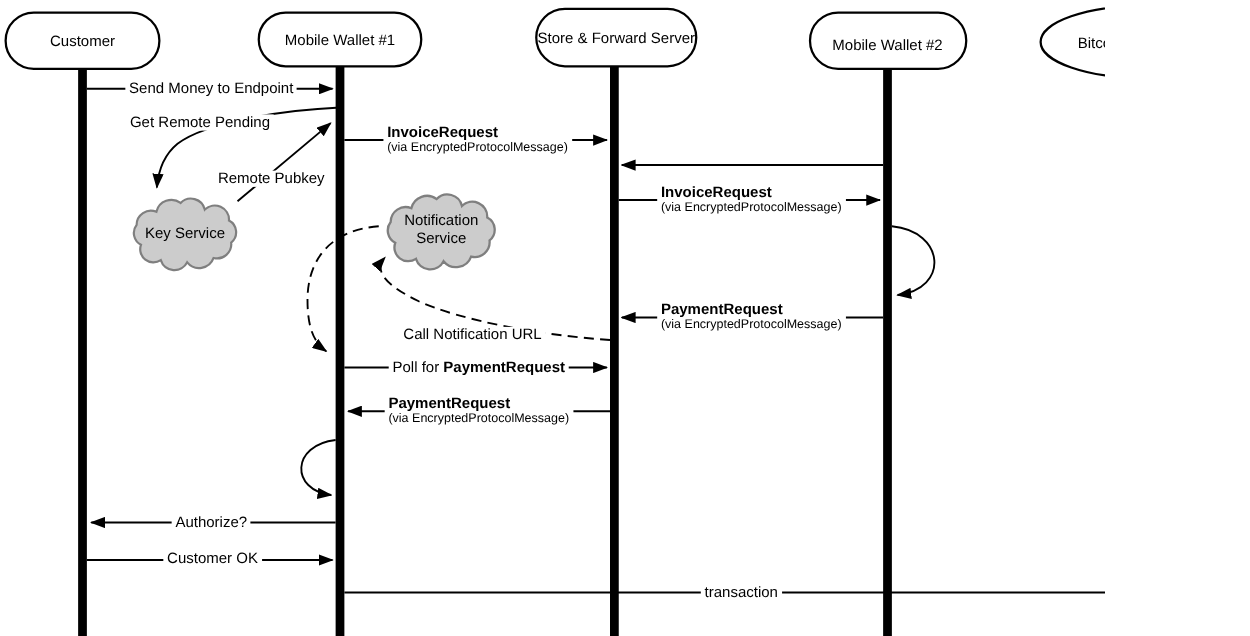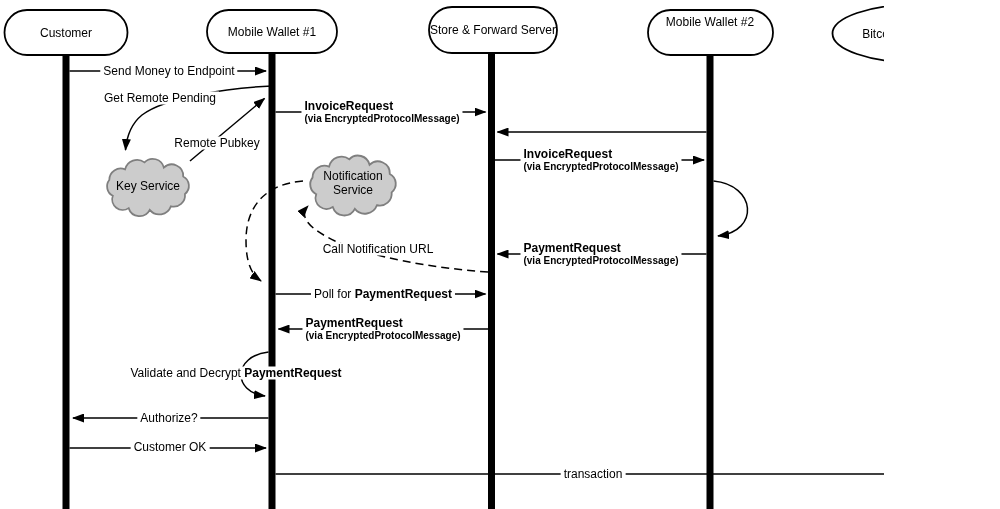--- a/index.html
+++ b/index.html
@@ -10,21 +10,21 @@
   #stage svg { position:absolute; left:0; top:0; }
   .cloud { fill:#cccccc; stroke:#7f7f7f; stroke-width:2; }
   .head  { fill:#ffffff; stroke:#000000; stroke-width:1.8; }
   .life  { fill:#000000; }
   .arrow { stroke:#000000; stroke-width:1.5; fill:none; }
   .dash  { stroke-dasharray:8 5; }
   .lbl {
     position:absolute; transform:translate(-50%,-50%); white-space:nowrap;
     background:#ffffff; padding:0 3px; font-size:12px; line-height:13px; text-align:left;
   }
-  .lbl .via { font-size:10px; line-height:12px; font-weight:700; }
+  .lbl .via { font-size:10px; line-height:12px; font-weight:400; }
   .actor-lbl {
     position:absolute; transform:translate(-50%,-50%); white-space:nowrap;
     font-size:12px; text-align:center; background:transparent;
   }
   .cloud-lbl {
     position:absolute; transform:translate(-50%,-50%); white-space:nowrap;
     font-size:12px; line-height:14px; text-align:center;
   }
 </style>
 </head>
@@ -72,21 +72,21 @@
     <path class="arrow" d="M488 329 H278.5" marker-end="url(#arr)"></path>
     <path class="arrow" d="M268.5 352 C233 356 232 392 265 396" marker-end="url(#arr)"></path>
     <path class="arrow" d="M268.5 418 H73" marker-end="url(#arr)"></path>
     <path class="arrow" d="M69.5 448 H266" marker-end="url(#arr)"></path>
     <path class="arrow" d="M275.5 474 H908" marker-end="url(#arr)"></path>
   </svg>
 
   <div class="actor-lbl" style="left:66px; top:33px">Customer</div>
   <div class="actor-lbl" style="left:272px; top:32px">Mobile Wallet #1</div>
   <div class="actor-lbl" style="left:493px; top:30px">Store &amp; Forward Server</div>
-  <div class="actor-lbl" style="left:710px; top:22px">Mobile Wallet #2</div>
+  <div class="actor-lbl" style="left:710px; top:36px">Mobile Wallet #2</div>
   <div class="actor-lbl" style="left:916px; top:34px">Bitcoin P2P Validate</div>
 
   <div class="cloud-lbl" style="left:148px; top:186px">Key Service</div>
   <div class="cloud-lbl" style="left:353px; top:183px">
     <div>Notification</div>
     <div>Service</div>
   </div>
 
   <div class="lbl" style="left:169px; top:71px">Send Money to Endpoint</div>
   <div class="lbl" style="left:160px; top:98px">Get Remote Pending</div>
@@ -102,28 +102,27 @@
     <div><b>InvoiceRequest</b></div>
     <div class="via">(via EncryptedProtocolMessage)</div>
   </div>
 
 
   <div class="lbl" style="left:601px; top:254px">
     <div><b>PaymentRequest</b></div>
     <div class="via">(via EncryptedProtocolMessage)</div>
   </div>
 
-  <div class="lbl" style="left:378px; top:249px">Call Notification URL</div>
+  <div class="lbl" style="left:378px; top:268px">Call Notification URL</div>
 
   <div class="lbl" style="left:383px; top:294px"><span>Poll for </span><b>PaymentRequest</b></div>
 
   <div class="lbl" style="left:383px; top:329px">
     <div><b>PaymentRequest</b></div>
     <div class="via">(via EncryptedProtocolMessage)</div>
   </div>
 
-  <div class="lbl" style="left:236px; top:373px"><span>Validate and Decrypt </span><b>PaymentRequest</b></div>
 
   <div class="lbl" style="left:169px; top:418px">Authorize?</div>
   <div class="lbl" style="left:170px; top:447px">Customer OK</div>
   <div class="lbl" style="left:593px; top:474px">transaction</div>
 
 </div>
 
 </body></html>

